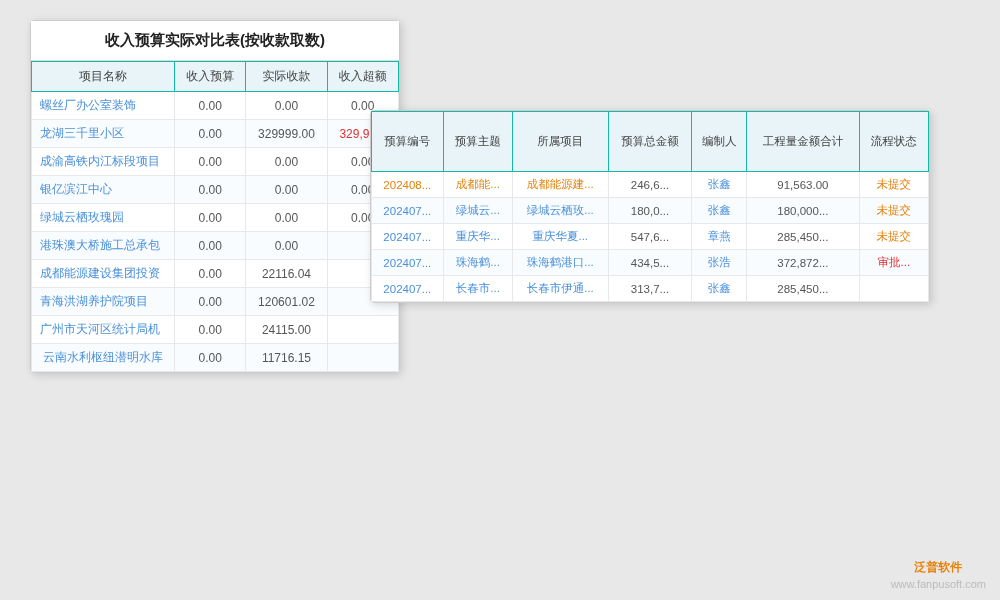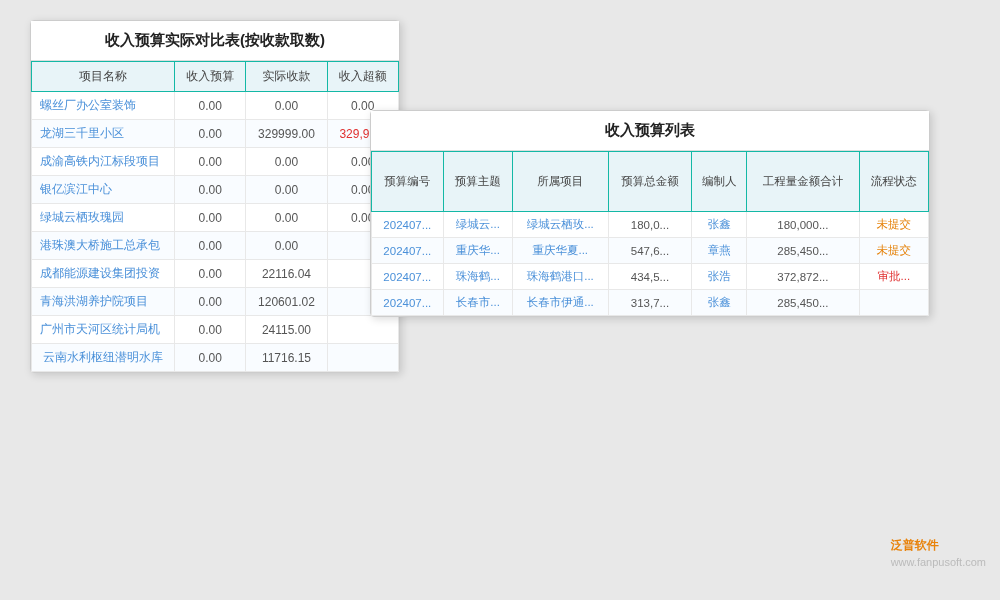--- a/index.html
+++ b/index.html
@@ -90,25 +90,25 @@
       padding: 22px 4px;
     }
 
     .right-panel tbody tr td {
       font-size: 11.5px;
       padding: 5px 4px;
     }
 
     .watermark {
       position: absolute;
-      bottom: 30px;
+      bottom: 8px;
       right: 14px;
       font-size: 11px;
       color: #bbb;
-      text-align: left;
+      text-align: center;
       line-height: 1.5;
     }
 
     .watermark .brand {
       color: #e8820a;
       font-weight: bold;
       font-size: 12px;
     }
     .status-badge-unsubmit {
       color: #e5820a;
@@ -190,34 +190,42 @@
       <td class="link-blue" style="text-align:center; max-width:130px; overflow:hidden; white-space:nowrap; text-overflow:ellipsis;">云南水利枢纽潜明水库</td>
       <td>0.00</td>
       <td>11716.15</td>
       <td class=""></td>
     </tr>
       </tbody>
   </table>
 </div>
 
 <div class="panel right-panel">
-  <div class="panel-title">收入预算列表</div>
   <table>
     <thead>
       <tr id="right-thead-row">
       <th>预算编号</th>
           <th>预算主题</th>
           <th>所属项目</th>
           <th>预算总金额</th>
           <th>编制人</th>
           <th>工程量金额合计</th>
           <th>流程状态</th>
         </tr>
     </thead>
     <tbody id="right-tbody">
+    <tr>
+      <td class="link-orange">202408...</td>
+      <td class="link-orange">成都能...</td>
+      <td class="link-orange">成都能源建...</td>
+      <td>246,6...</td>
+      <td class="link-blue">张鑫</td>
+      <td>91,563.00</td>
+      <td class="status-badge-unsubmit">未提交</td>
+    </tr>
         <tr>
       <td class="link-blue">202407...</td>
       <td class="link-blue">绿城云...</td>
       <td class="link-blue">绿城云栖玫...</td>
       <td>180,0...</td>
       <td class="link-blue">张鑫</td>
       <td>180,000...</td>
       <td class="status-badge-unsubmit">未提交</td>
     </tr>
         <tr>

